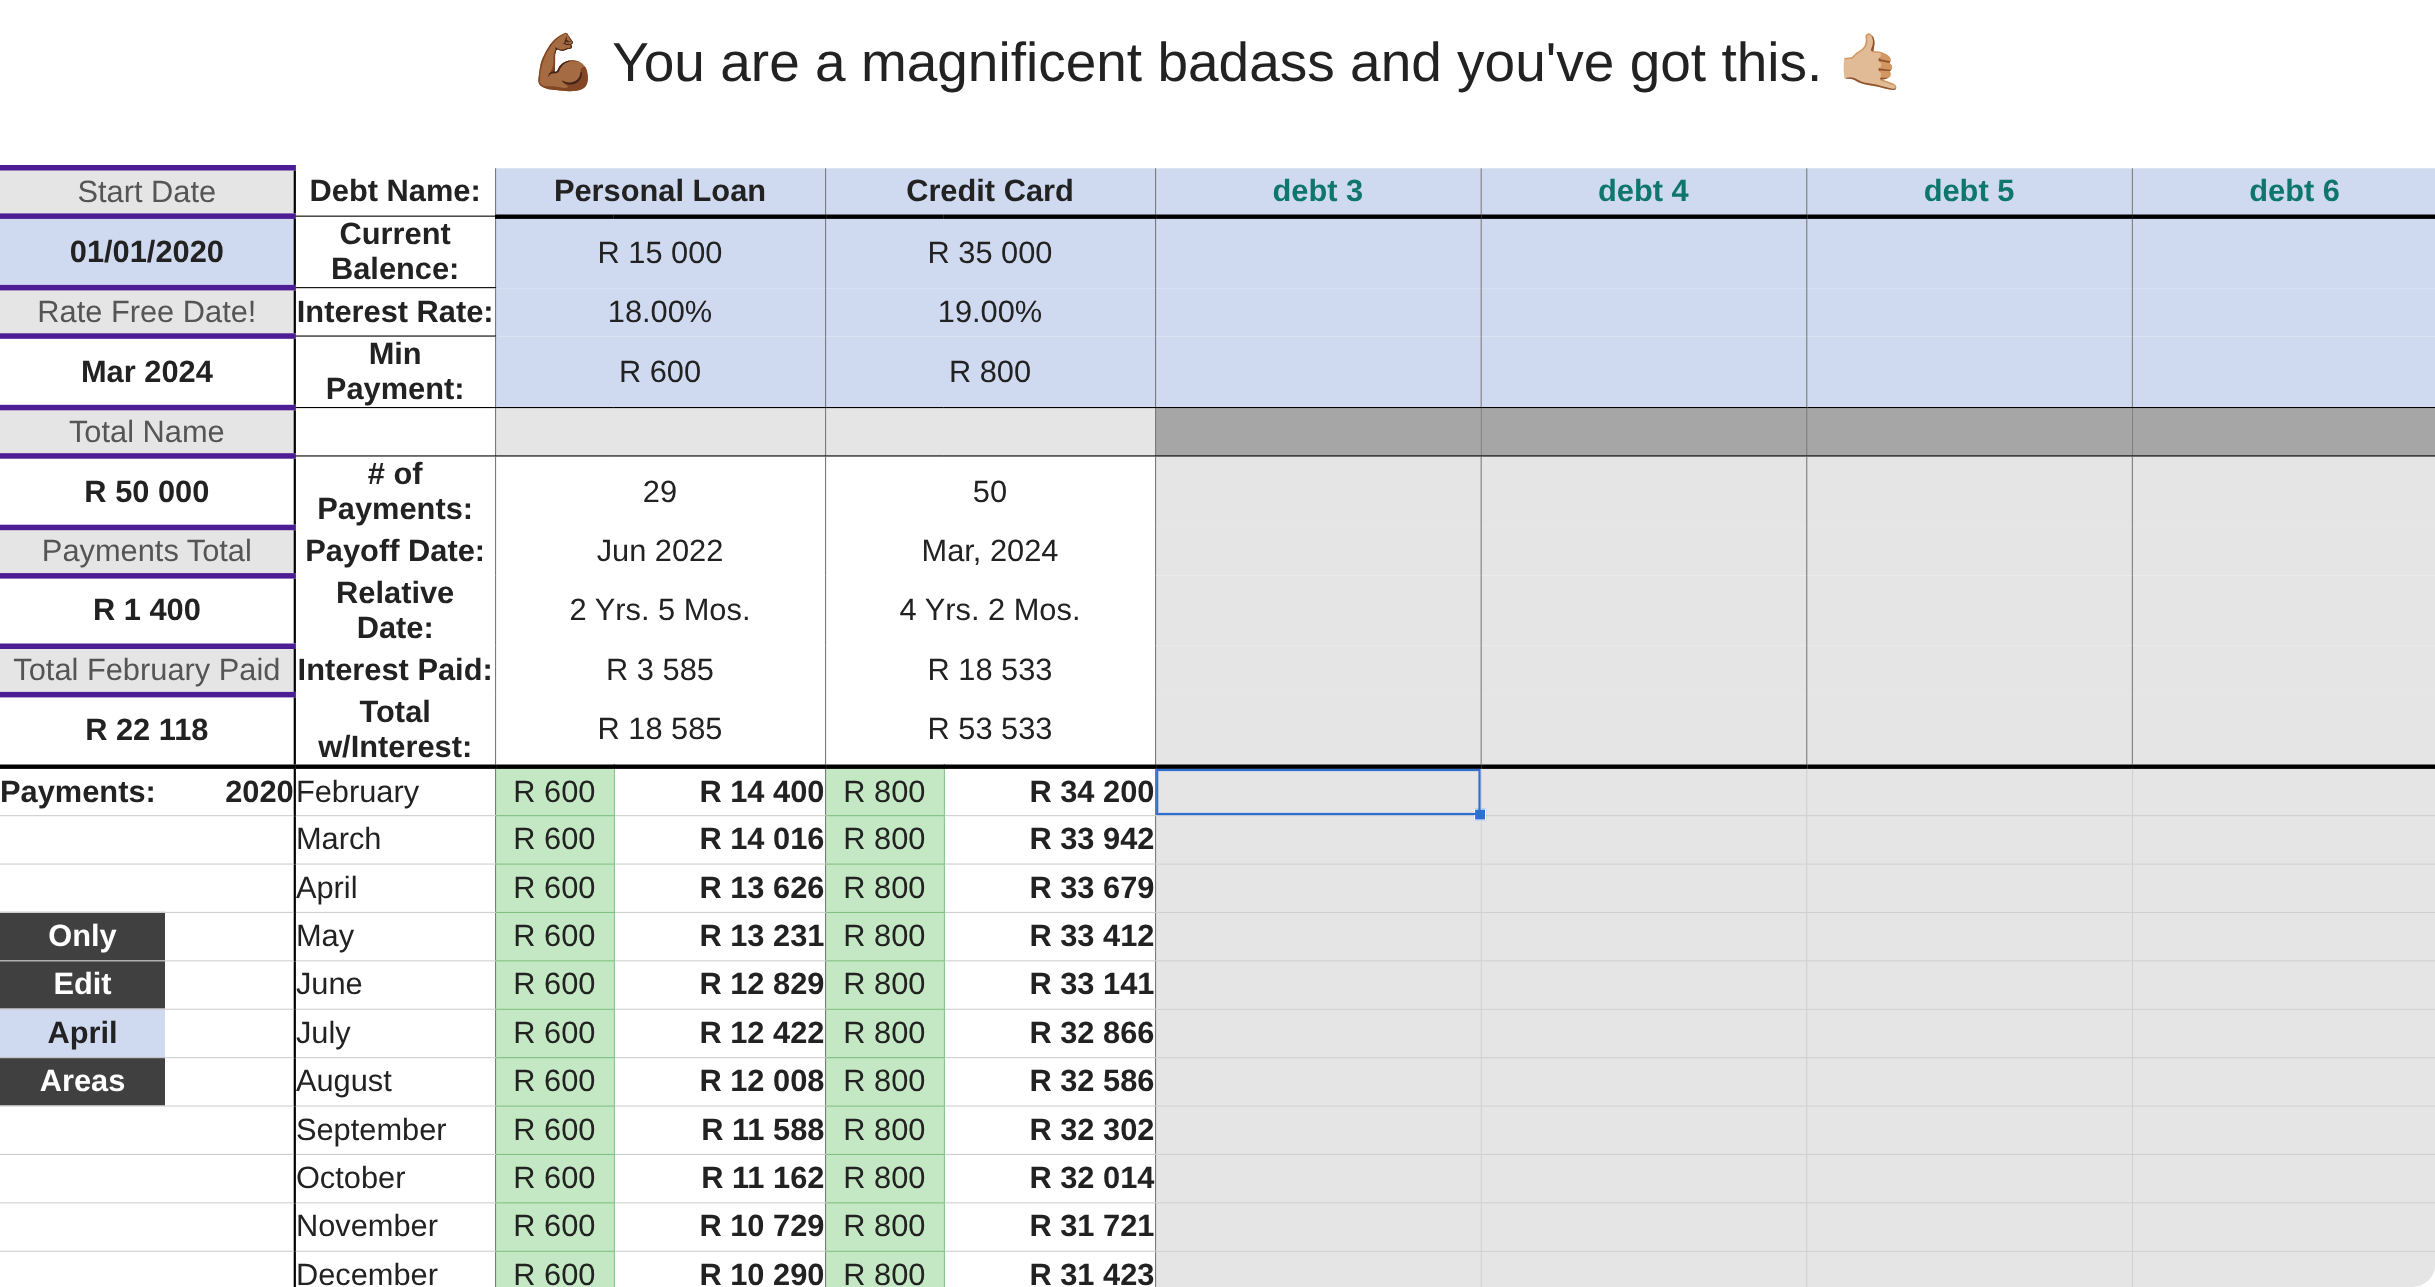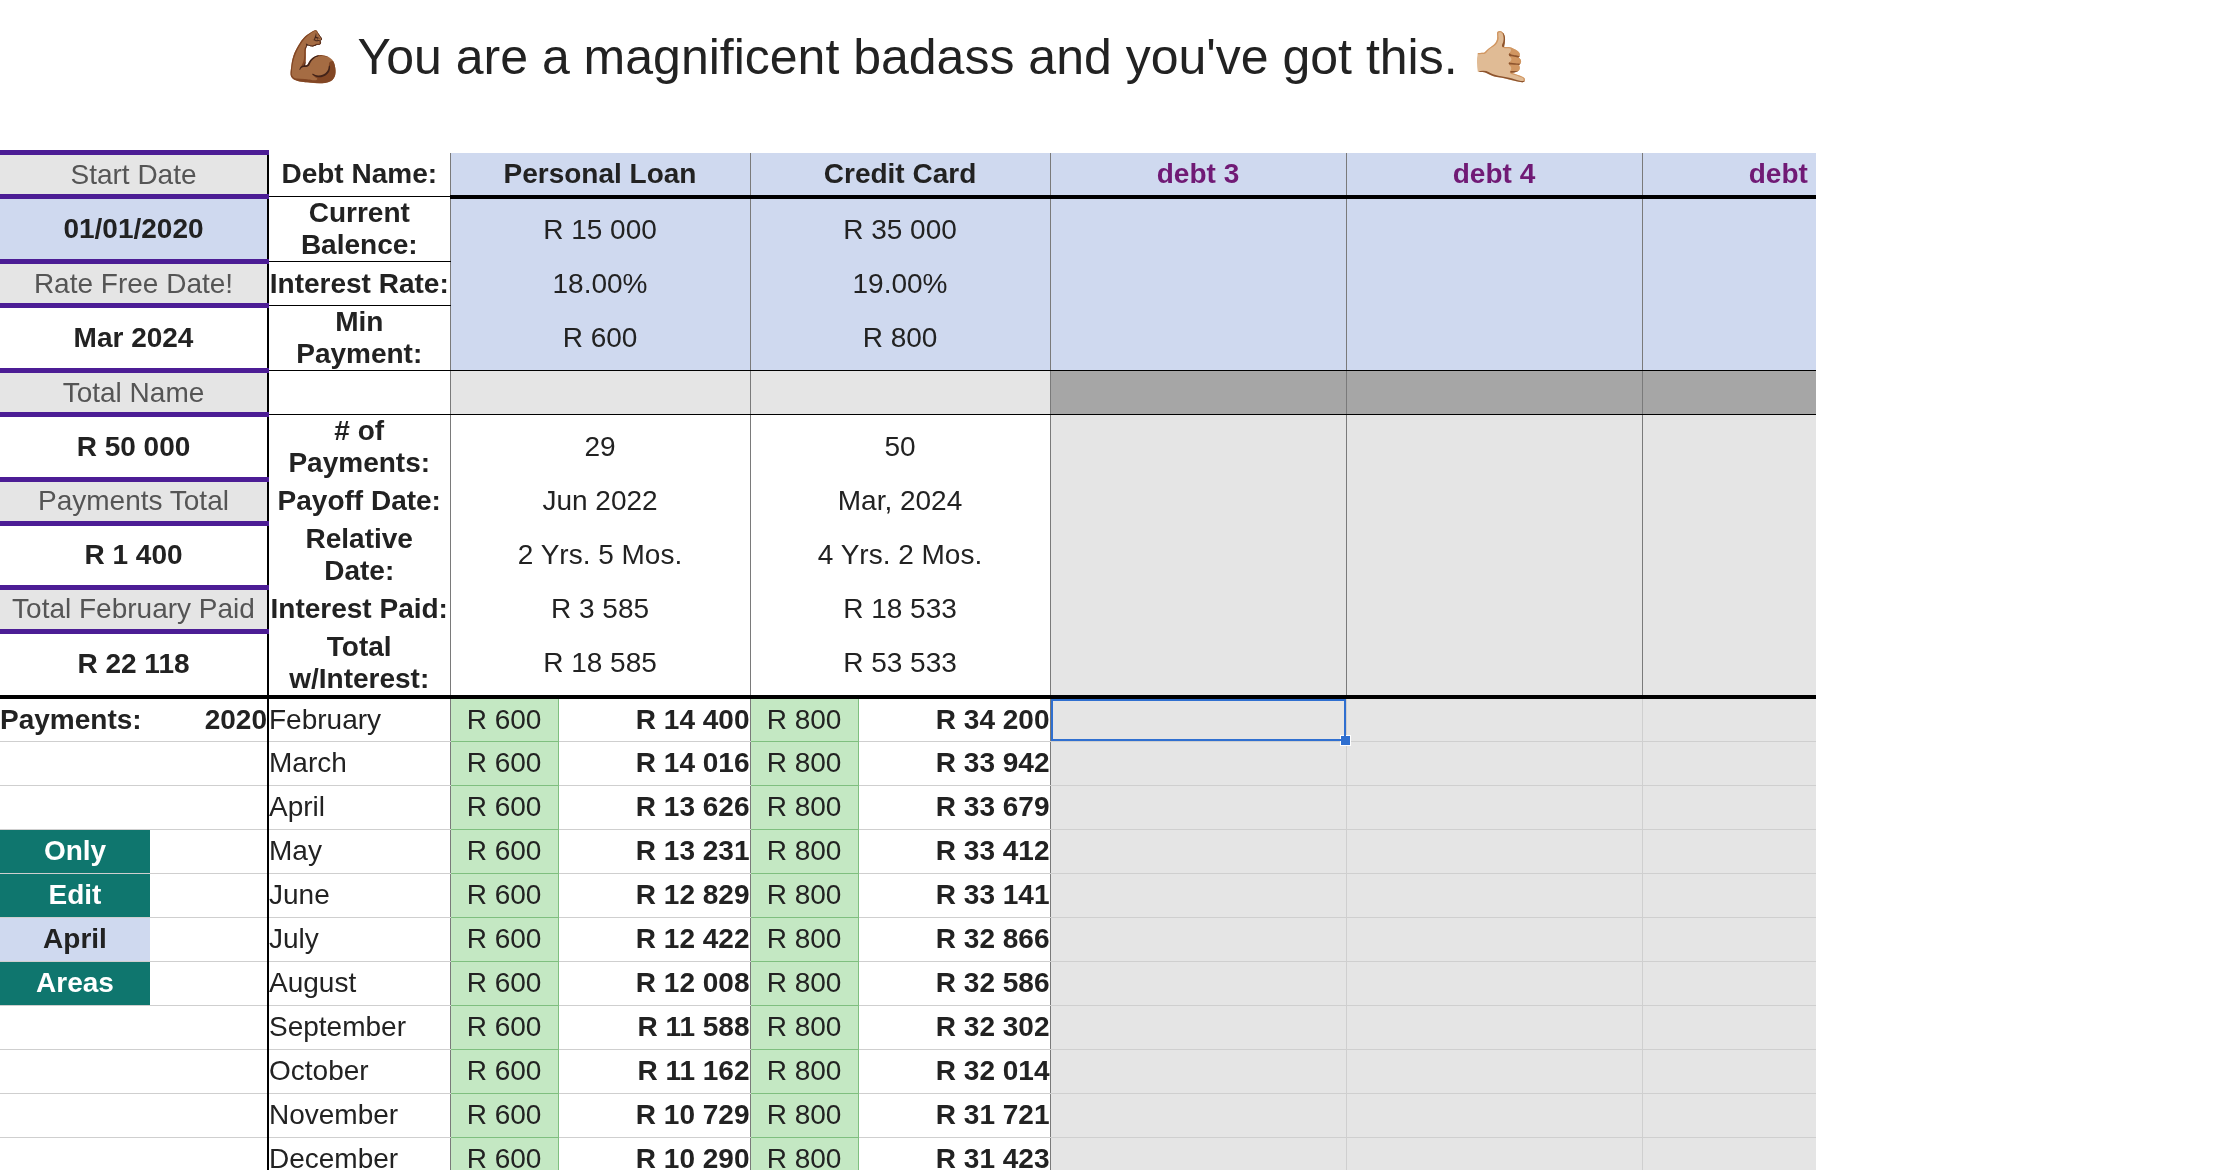--- a/index.html
+++ b/index.html
@@ -1,51 +1,51 @@
 <!DOCTYPE html>
 <html><head>
 <meta charset="utf-8">
 <style>
   * { box-sizing: border-box; }
   html, body { margin:0; padding:0; font-family: -apple-system, "Helvetica Neue", Arial, sans-serif; background:#fff; color:#222; }
-  .canvas { width:1816px; height:1170px; position:relative; overflow:hidden; }
+  .canvas { width:2214px; height:1170px; position:relative; overflow:hidden;border-radius:21px; }
   
   .title { position:absolute; top:28px; left:0; width:100%; text-align:center; font-size:50px; }
   .title .txt { display:inline-block; }
   
   .grid { position:absolute; top:150px; left:0; width:2214px; }
   table.main { border-collapse:collapse; width:2214px; table-layout:fixed; }
   table.main td { padding:0; height:44px; vertical-align:middle; font-size:28px; }
   
   col.c1 { width:150px; }
   col.c2 { width:118px; }
   col.c3 { width:182px; }
   col.c4 { width:108px; }
   col.c5 { width:192px; }
   col.cx { width:296px; }
   
   .bg-blue { background:#cfd9ef; }
   .bg-green { background:#c4e8c3; }
   .bg-grey { background:#e5e5e5; }
   .bg-dgrey { background:#a6a6a6; }
-  .bg-red { background:#0f766e; color:#fff; font-weight:700; text-align:center; }
+  .bg-red { background:#404040; color:#fff; font-weight:700; text-align:center; }
   
   .b-top { border-top:5px solid #4c1d95; }
   .b-bot { border-bottom:1px solid #000; }
   .b-r  { border-right:1px solid #7a7a7a; }
   .b-rdark { border-right:2px solid #000; }
   .b-b-lt { border-bottom:1px solid #cfcfcf; }
   .b-b-thick { border-bottom:4px solid #000; }
   .b-b-1 { border-bottom:1px solid #000; }
   
   .center { text-align:center; }
   .right { text-align:right; padding-right:8px; }
   .left { text-align:left; padding-left:10px; }
   .bold { font-weight:700; }
-  .muted { color:#701a75; font-weight:600; }
+  .muted { color:#0f766e; font-weight:600; }
   .lbl { text-align:center; font-size:21px; font-weight:700; padding-right:8px; }
   .big { font-size:36px; }
   .pay-val { text-align:right; padding-right:16px; font-weight:700; font-size:28px; }
   .pay-amt { text-align:center; font-size:25px; padding:0 6px; border:1px solid #7fbf7f; }
   .sm-label { color:#555; font-size:28px; }
   .cell-border-light { border:1px solid #cfcfcf; }
   
   .selcell { position:relative; }
   .selcell::after {
     content:""; position:absolute; left:0; top:0; right:0; bottom:0;

